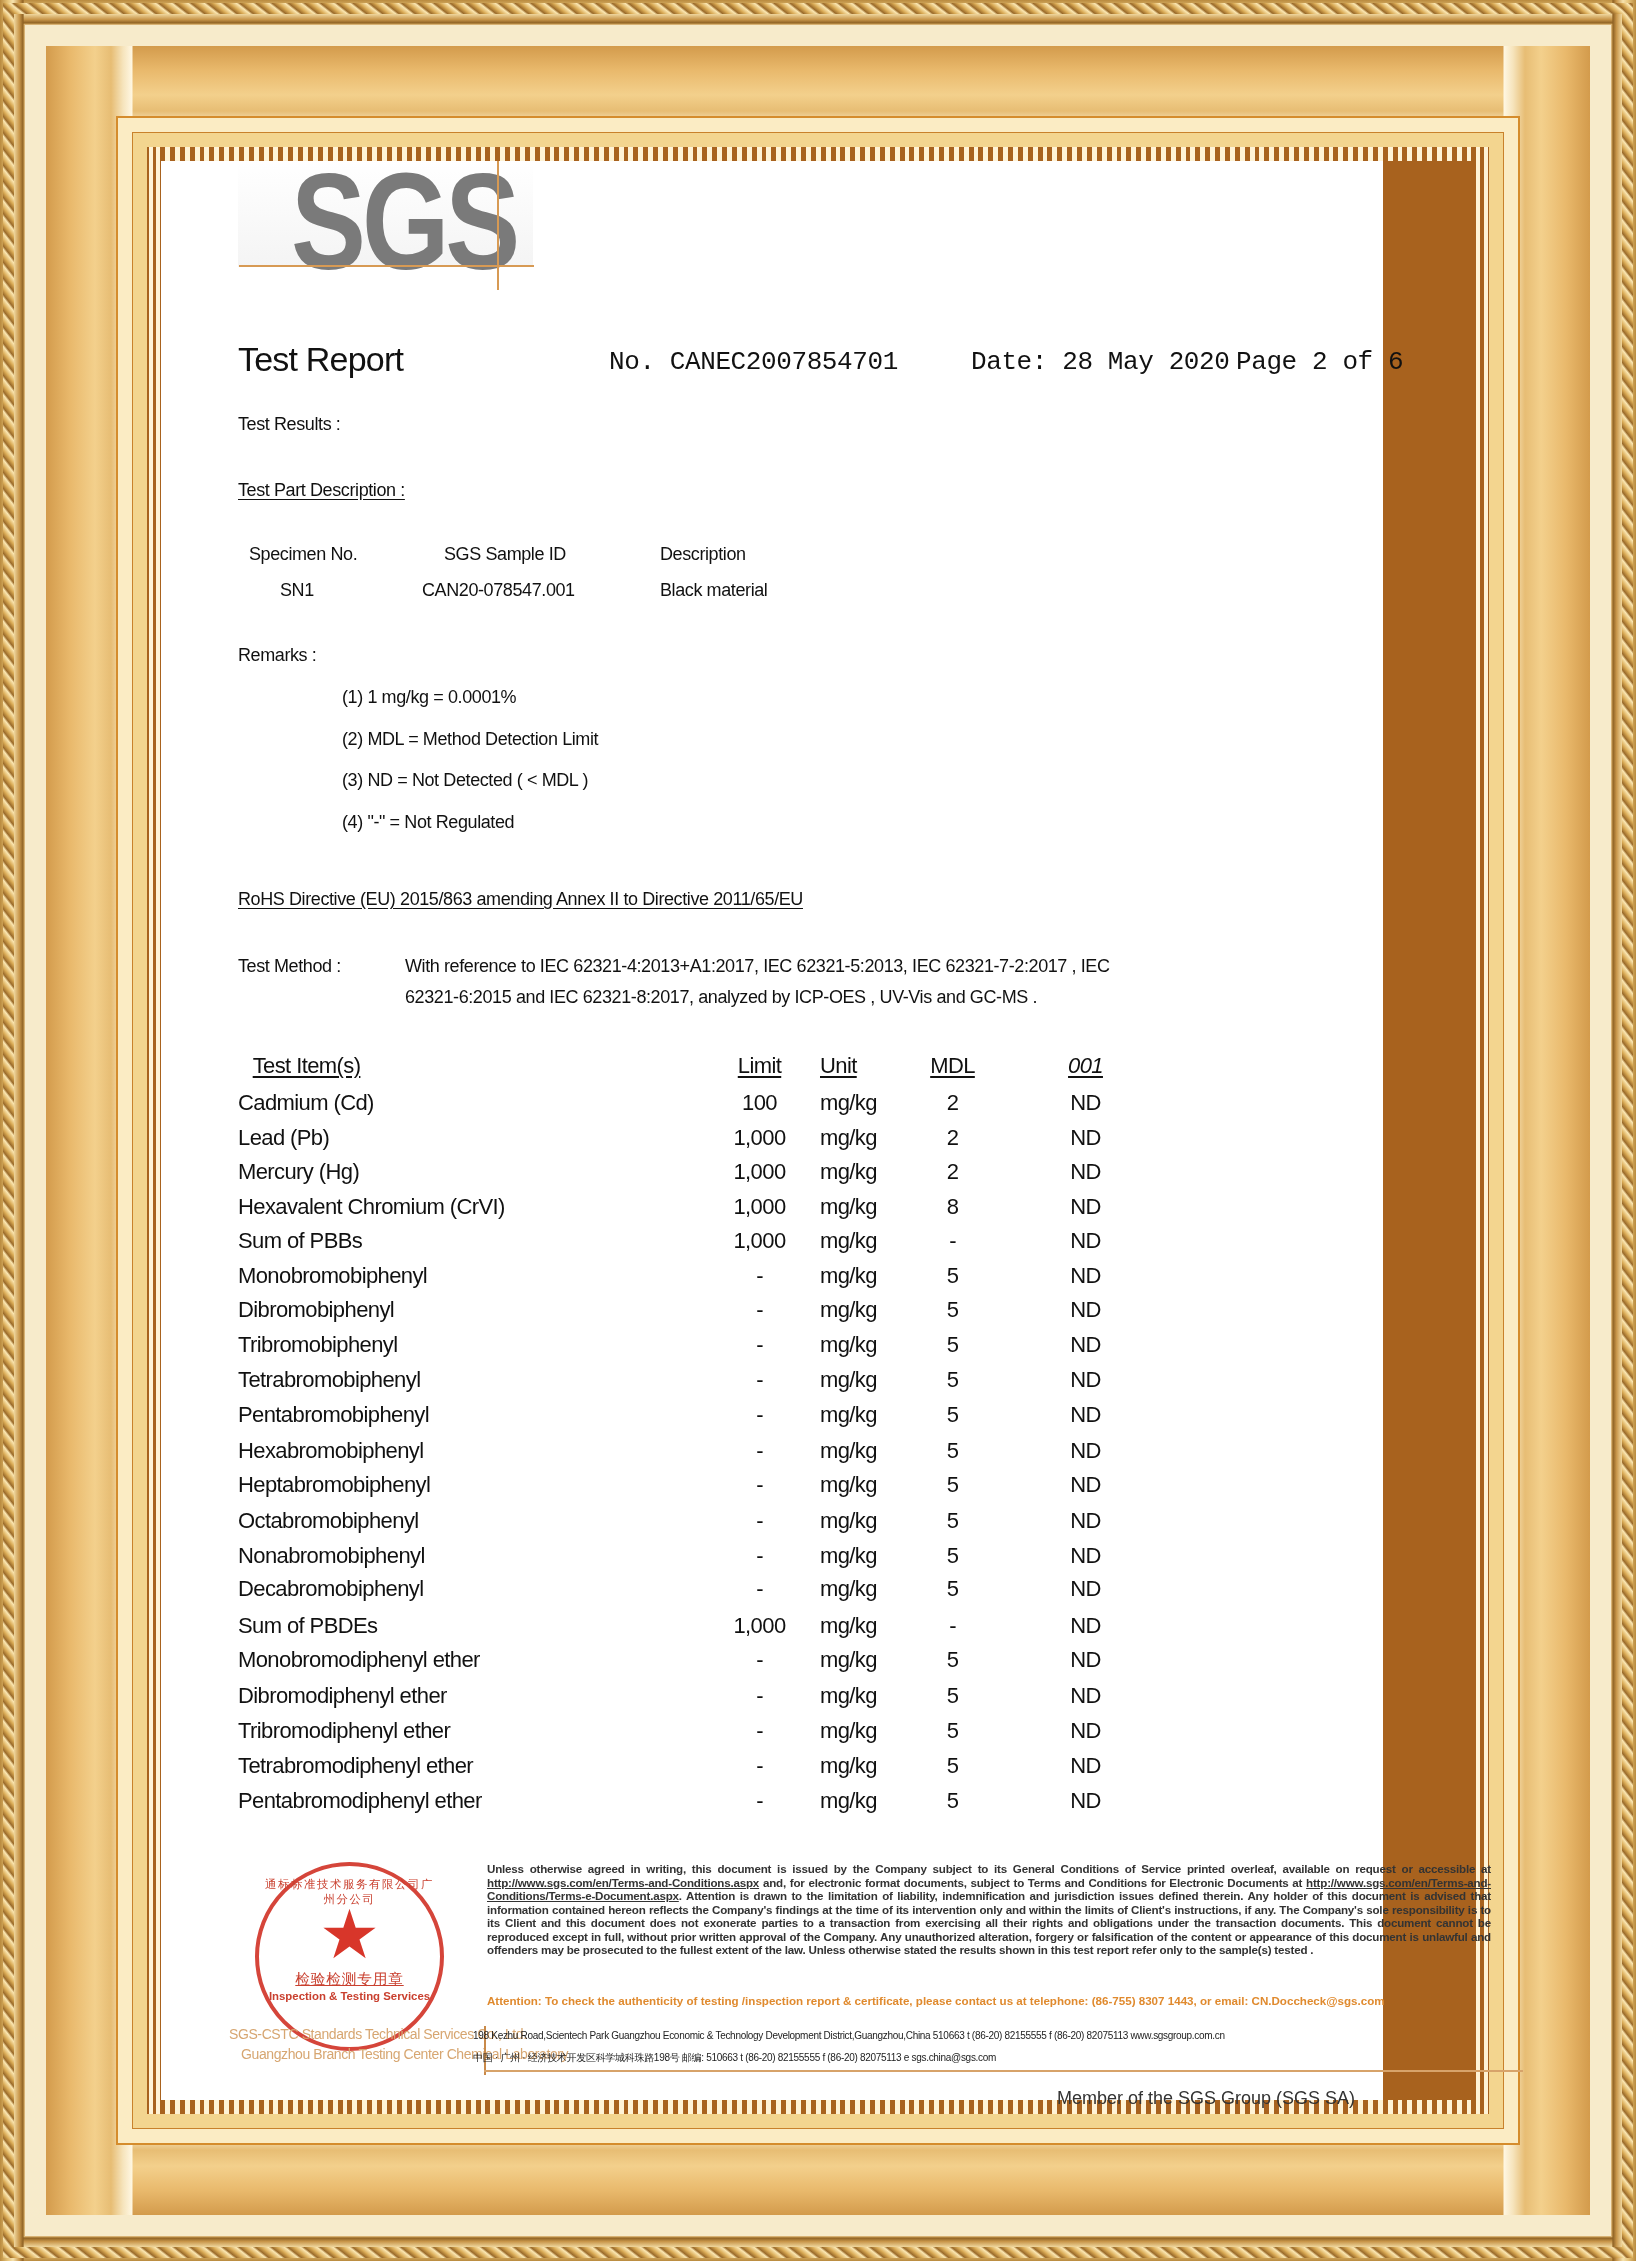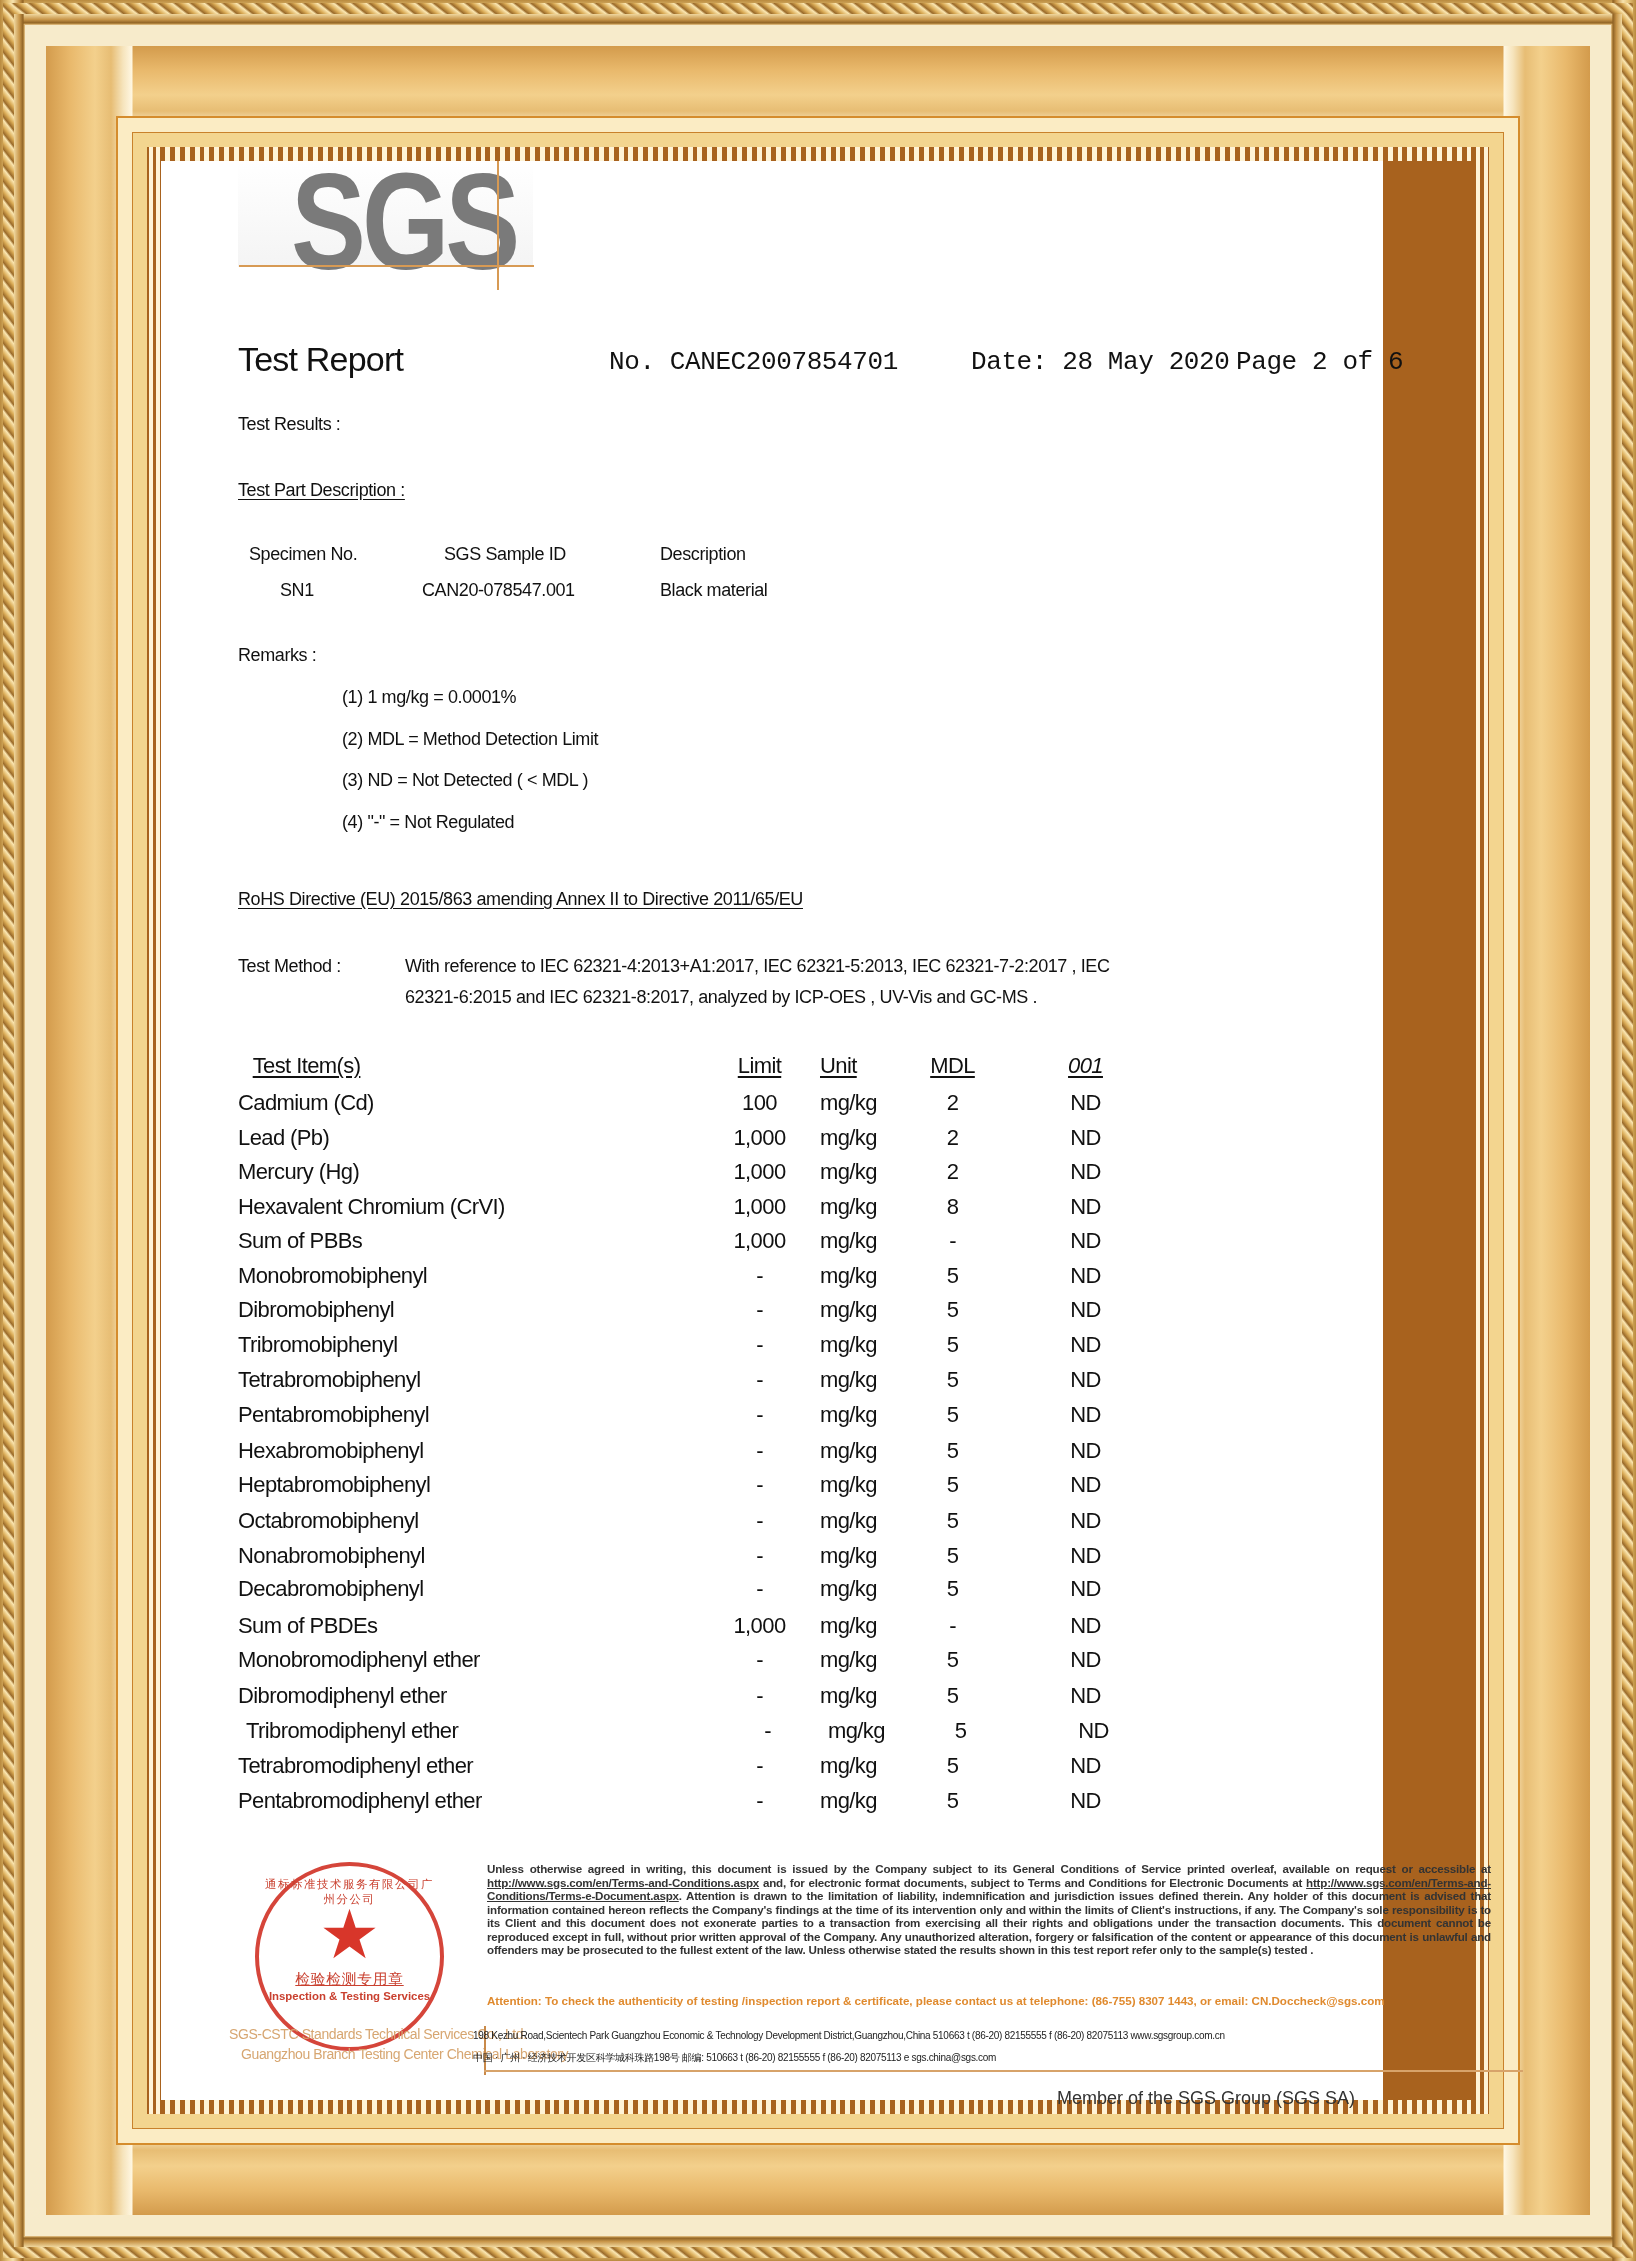--- a/index.html
+++ b/index.html
@@ -287,21 +287,21 @@
       <span class="c-mdl">5</span>
       <span class="c-res">ND</span>
     </div>
     <div class="tbl-row" style="top:1522px;">
       <span class="c-item">Dibromodiphenyl ether</span>
       <span class="c-limit">-</span>
       <span class="c-unit">mg/kg</span>
       <span class="c-mdl">5</span>
       <span class="c-res">ND</span>
     </div>
-    <div class="tbl-row" style="top:1557px;margin-left:8px;">
+    <div class="tbl-row" style="top:1557px;">
       <span class="c-item">Tribromodiphenyl ether</span>
       <span class="c-limit">-</span>
       <span class="c-unit">mg/kg</span>
       <span class="c-mdl">5</span>
       <span class="c-res">ND</span>
     </div>
     <div class="tbl-row" style="top:1592px;">
       <span class="c-item">Tetrabromodiphenyl ether</span>
       <span class="c-limit">-</span>
       <span class="c-unit">mg/kg</span>

